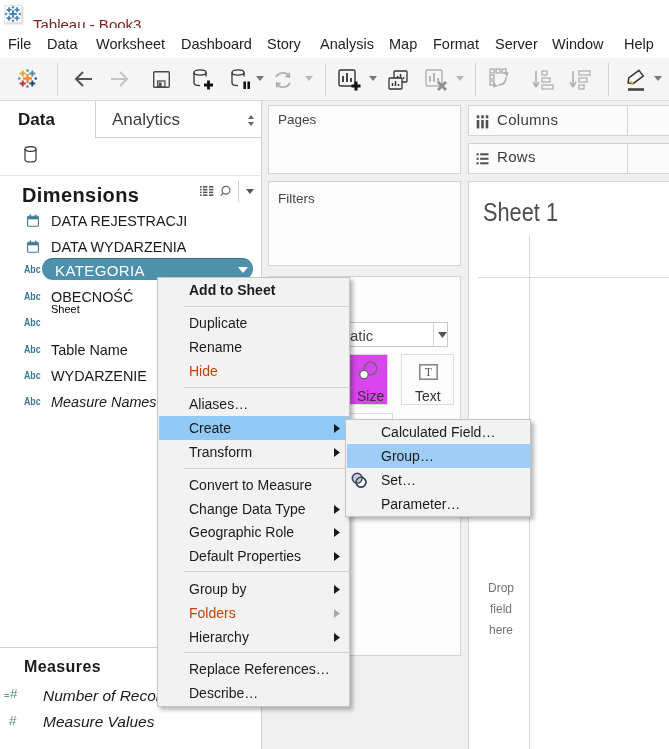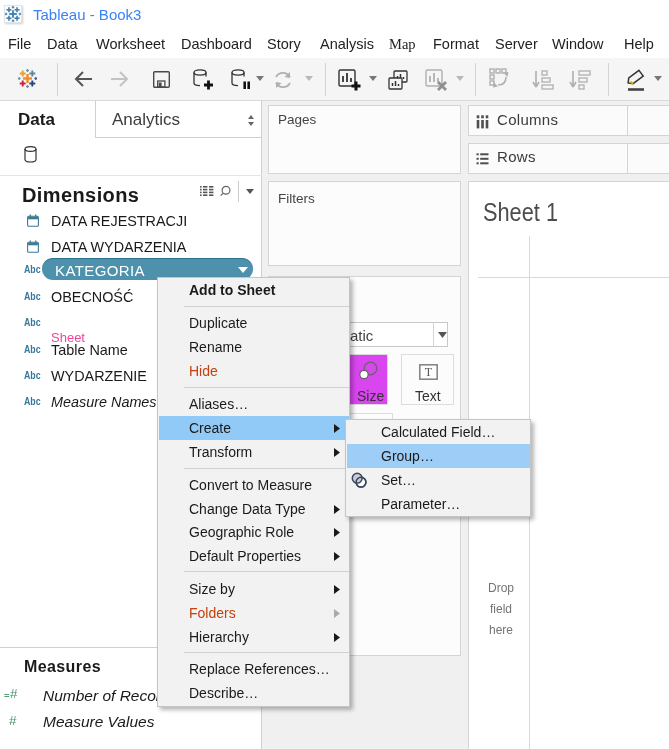--- a/index.html
+++ b/index.html
@@ -53,31 +53,31 @@
       <g stroke="#3e80b4" stroke-width="1.4">
             <line x1="17.8" y1="8" x2="17.8" y2="11"></line>
             <line x1="16.3" y1="9.5" x2="19" y2="9.5"></line>
           </g>
       <g stroke="#3e80b4" stroke-width="1.4">
             <line x1="9.5" y1="16" x2="9.5" y2="19"></line>
             <line x1="8" y1="17.5" x2="11" y2="17.5"></line>
           </g>
     </svg>
   </div>
-  <div class="txt" style="left:33px;top:6px;font-size:15px;color:#3b82f6;">Tableau - Book3</div>
+  <div class="txt" style="left:33px;top:16px;font-size:15px;color:#7f1d1d;">Tableau - Book3</div>
 </div>
 
 <div class="abs" id="menubar" style="left:0;top:28px;width:669px;height:30px;background:#fff;font-size:14.5px;color:#222;">
   <div class="txt" style="left:8px;top:8px;">File</div>
   <div class="txt" style="left:47px;top:8px;">Data</div>
   <div class="txt" style="left:96px;top:8px;">Worksheet</div>
   <div class="txt" style="left:181px;top:8px;">Dashboard</div>
   <div class="txt" style="left:267px;top:8px;">Story</div>
   <div class="txt" style="left:320px;top:8px;">Analysis</div>
-  <div class="txt" style="left:389px;top:8px;font-family:Liberation Serif, serif;">Map</div>
+  <div class="txt" style="left:389px;top:8px;">Map</div>
   <div class="txt" style="left:433px;top:8px;">Format</div>
   <div class="txt" style="left:495px;top:8px;">Server</div>
   <div class="txt" style="left:552px;top:8px;">Window</div>
   <div class="txt" style="left:624px;top:8px;">Help</div>
 </div>
 
 <div class="abs" id="toolbar" style="left:0;top:58px;width:669px;height:43px;background:#f5f5f6;border-bottom:1px solid #d9d9d9;">
 
   <svg class="abs" style="left:18px;top:11px;" width="19" height="19" viewBox="0 0 19 19">
     <g stroke="#f28a27" stroke-width="2.4">
@@ -298,21 +298,21 @@
   <div class="abs" style="left:42px;top:258px;width:211px;height:22px;background:#4e91ac;border-radius:11px;border-top:1px solid #2e7391;">
     <div class="txt" style="left:13px;top:3px;font-size:15px;letter-spacing:0.4px;color:#fff;">KATEGORIA</div>
     <svg class="abs" style="left:196px;top:8px;" width="10" height="6" viewBox="0 0 10 6">
           <path d="M0 0 L10 0 L5 6 Z" fill="#fff"></path>
         </svg>
   </div>
 
   <div class="txt abc" style="left:24px;top:290px;">Abc</div>
   <div class="txt" style="left:51px;top:289px;font-size:14.4px;color:#1a1a1a;">OBECNOŚĆ</div>
   <div class="txt abc" style="left:24px;top:316px;">Abc</div>
-  <div class="txt" style="left:51px;top:330px;font-size:13px;color:#ec4899;">Sheet</div>
+  <div class="txt" style="left:51px;top:303px;font-size:11px;color:#000000;">Sheet</div>
   <div class="txt abc" style="left:24px;top:343px;">Abc</div>
   <div class="txt" style="left:51px;top:342px;font-size:14.4px;color:#1a1a1a;">Table Name</div>
   <div class="txt abc" style="left:24px;top:369px;">Abc</div>
   <div class="txt" style="left:51px;top:368px;font-size:14.4px;color:#1a1a1a;">WYDARZENIE</div>
   <div class="txt abc" style="left:24px;top:395px;">Abc</div>
   <div class="txt" style="left:51px;top:394px;font-size:14.4px;color:#1a1a1a;font-style:italic;">Measure Names</div>
 
   <div class="abs" style="left:0;top:647px;width:262px;height:1px;background:#d0d0d0;"></div>
   <div class="txt" style="left:24px;top:658px;font-size:16px;font-weight:bold;letter-spacing:0.4px;color:#1a1a1a;">Measures</div>
   <div class="txt" style="left:4px;top:690px;font-size:9.5px;font-weight:bold;color:#54a075;">=</div>
@@ -406,21 +406,21 @@
   <div class="mi" style="top:114px;">Aliases…</div>
   <div class="abs" style="left:1px;top:138px;width:190px;height:24px;background:#91c9f7;"></div>
   <div class="mi" style="top:138px;">Create</div>
   <div class="mi" style="top:162px;">Transform</div>
   <div class="msep" style="top:190px;"></div>
   <div class="mi" style="top:195px;">Convert to Measure</div>
   <div class="mi" style="top:219px;">Change Data Type</div>
   <div class="mi" style="top:242px;">Geographic Role</div>
   <div class="mi" style="top:266px;">Default Properties</div>
   <div class="msep" style="top:293px;"></div>
-  <div class="mi" style="top:299px;">Size by</div>
+  <div class="mi" style="top:299px;">Group by</div>
   <div class="mi dis" style="top:323px;">Folders</div>
   <div class="mi" style="top:347px;">Hierarchy</div>
   <div class="msep" style="top:374px;"></div>
   <div class="mi" style="top:379px;">Replace References…</div>
   <div class="mi" style="top:403px;">Describe…</div>
   <svg class="sub" style="top:146px;" width="6" height="9" viewBox="0 0 6 9">
         <path d="M0 0 L6 4.5 L0 9 Z" fill="#1a1a1a"></path>
       </svg>
   <svg class="sub" style="top:170px;" width="6" height="9" viewBox="0 0 6 9">
         <path d="M0 0 L6 4.5 L0 9 Z" fill="#1a1a1a"></path>

